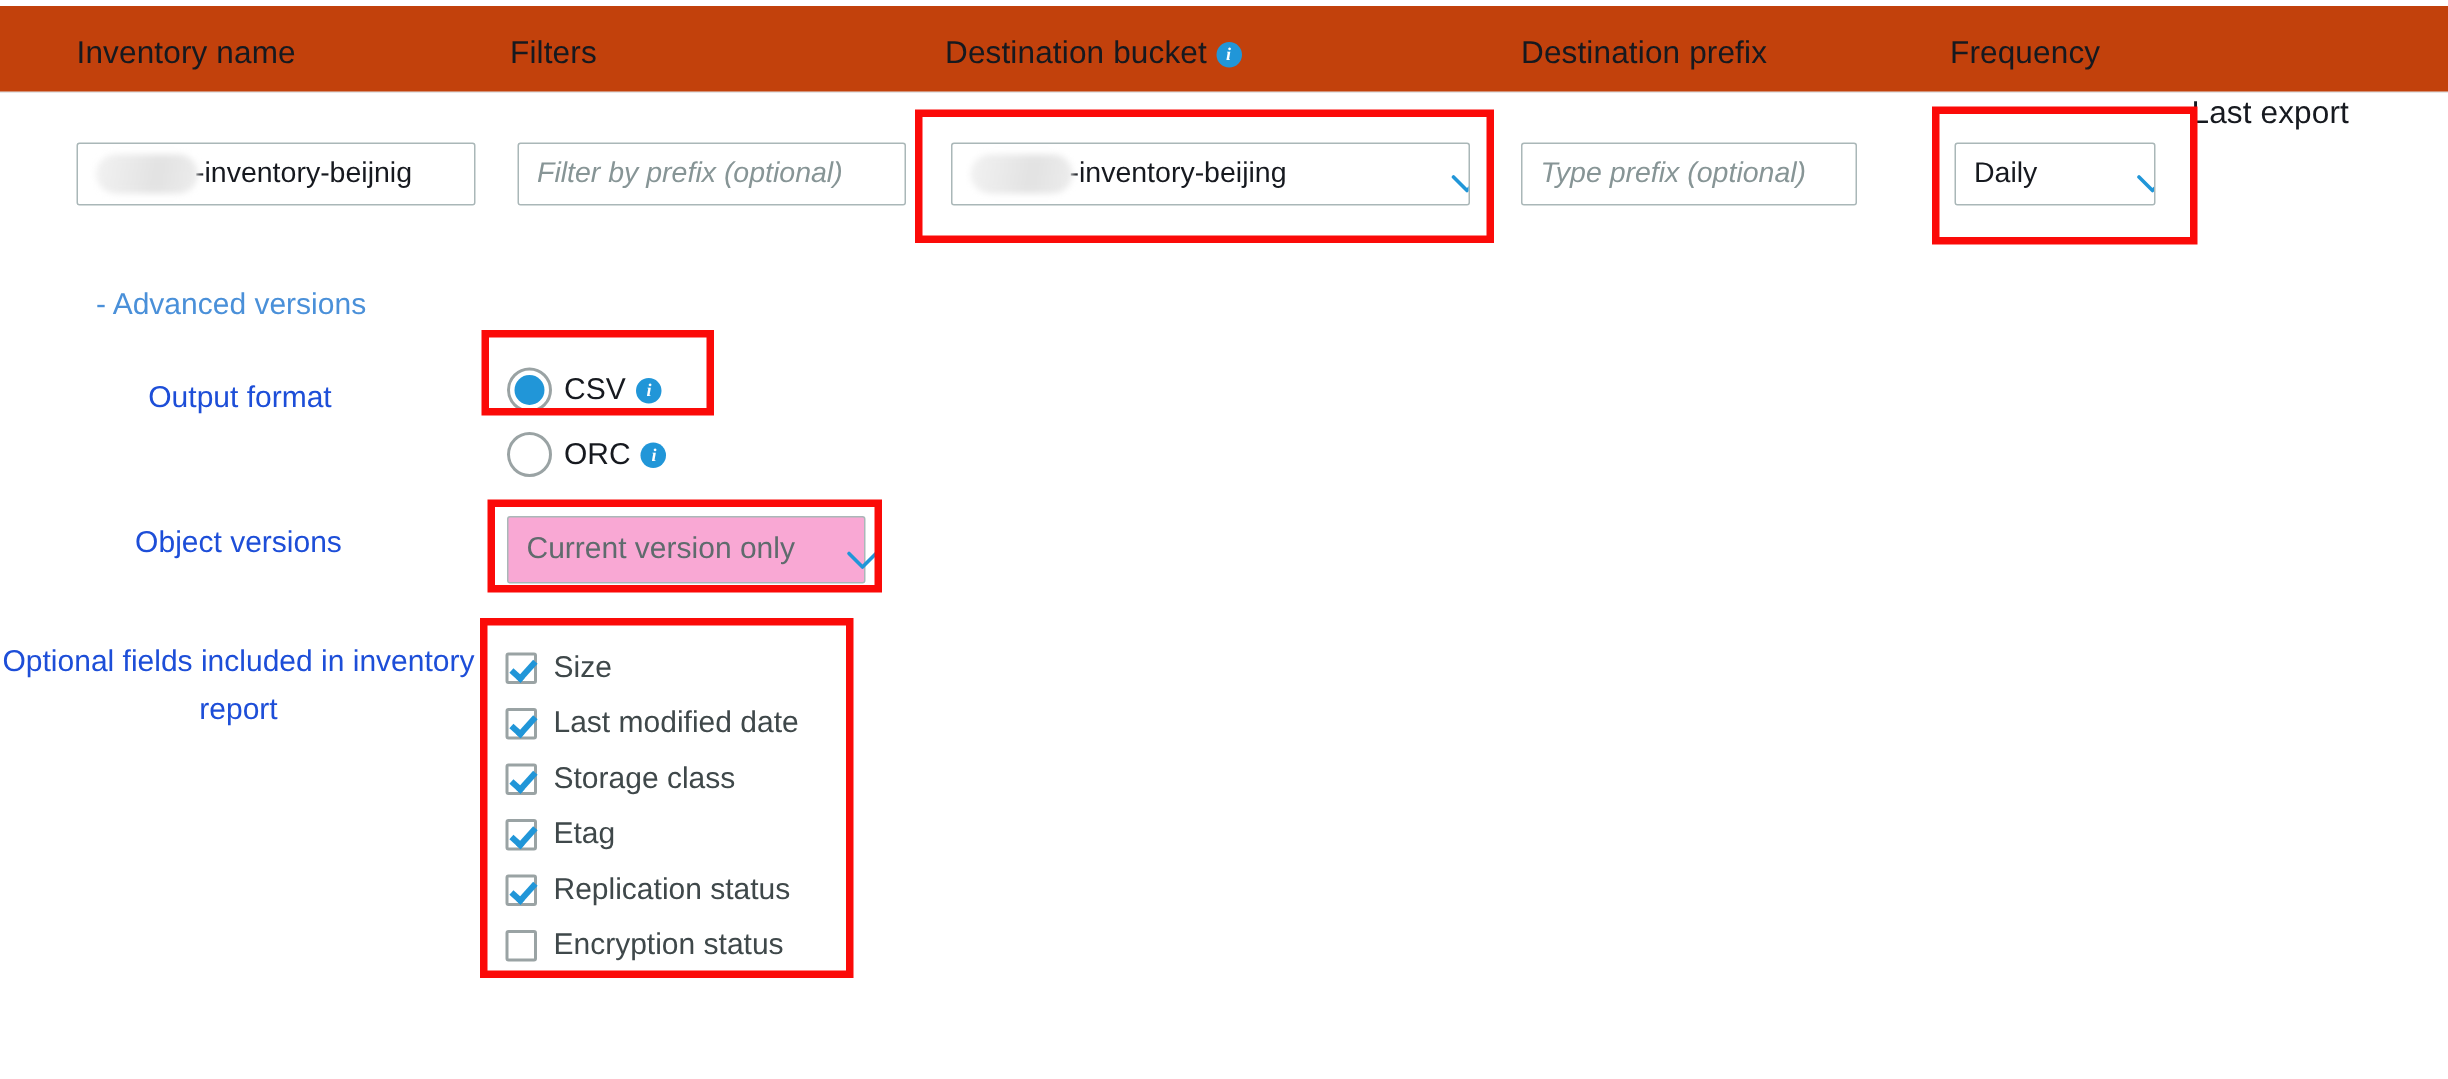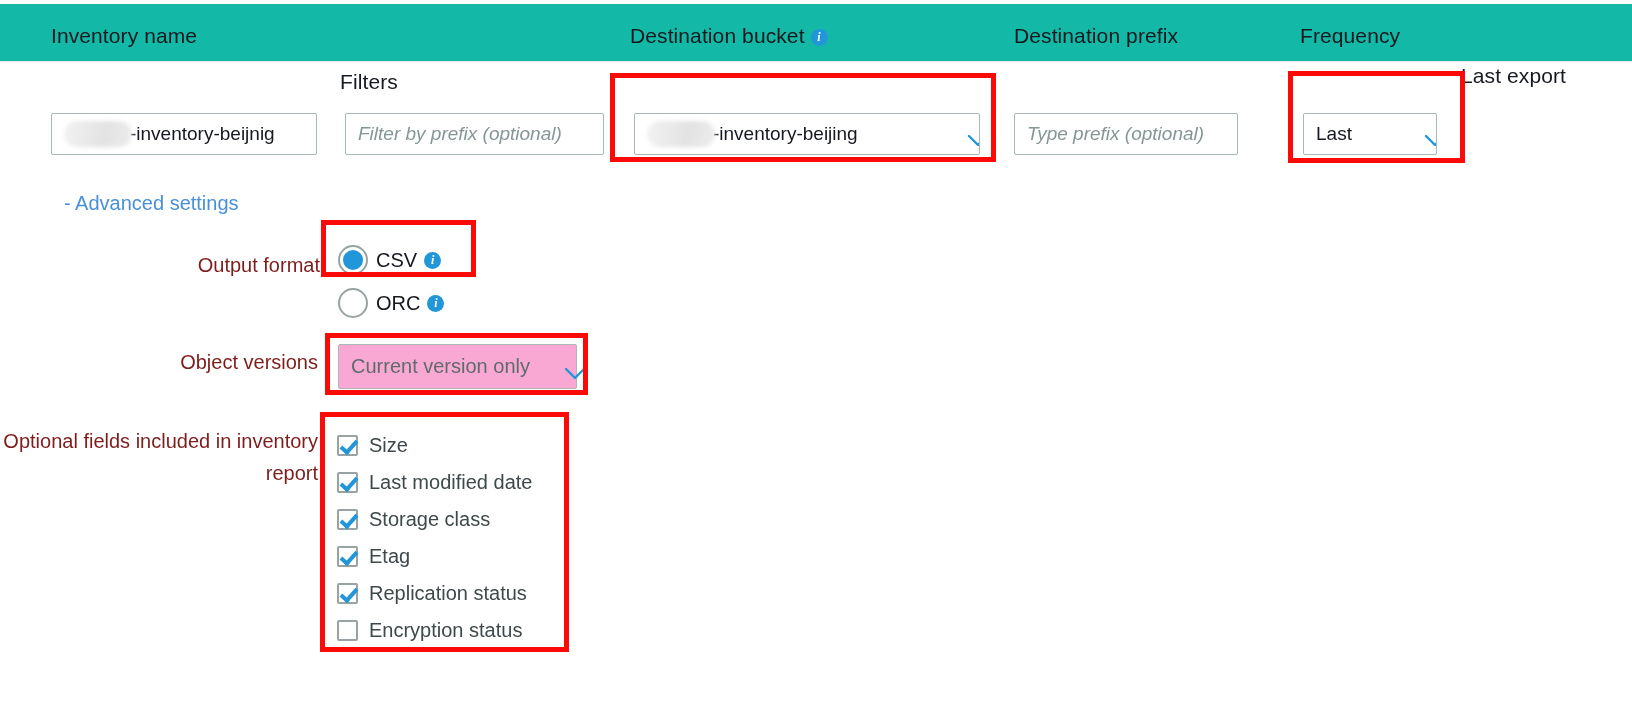--- a/index.html
+++ b/index.html
@@ -17,35 +17,35 @@
     position: relative;
   }
 
   
   .table-header {
     position: absolute;
     left: 0;
     top: 4px;
     width: 1632px;
     height: 58px;
-    background: #14b8a6;
+    background: #c2410c;
     border-bottom: 1px solid #e4e5e6;
     box-sizing: border-box;
   }
   .th {
     position: absolute;
     top: 20px;
     font-size: 21px;
     font-weight: 400;
     color: #16191f;
     white-space: nowrap;
     letter-spacing: 0.1px;
   }
   .th-inventory-name { left: 51px; }
-  .th-filters        { left: 340px; margin-top: 46px; }
+  .th-filters        { left: 340px; }
   .th-dest-bucket    { left: 630px; }
   .th-dest-prefix    { left: 1014px; }
   .th-frequency      { left: 1300px; }
   .th-last-export    { left: 1461px; margin-top: 40px; }
 
   .info-icon {
     display: inline-block;
     width: 17px;
     height: 17px;
     border-radius: 50%;
@@ -69,21 +69,20 @@
     background: #ffffff;
     height: 42px;
     border-radius: 2px;
     font-size: 19px;
     color: #16191f;
     display: flex;
     align-items: center;
     padding: 0 12px;
     white-space: nowrap;
     overflow: hidden;
-    margin-top: 18px;
   }
   .field.placeholder-field {
     color: #879596;
     font-style: italic;
   }
   .blur-chip {
     display: inline-block;
     width: 68px;
     height: 26px;
     border-radius: 13px;
@@ -115,22 +114,22 @@
     font-size: 20px;
     color: #4a90d9;
     cursor: pointer;
     white-space: nowrap;
   }
 
   
   .form-label {
     position: absolute;
     font-size: 20px;
-    color: #7f1d1d;
-    text-align: right;
+    color: #1d4ed8;
+    text-align: center;
     white-space: nowrap;
     line-height: 28px;
   }
   #lbl-output-format { left: 0px; top: 251px; width: 320px; }
   #lbl-object-versions { left: 0px; top: 348px; width: 318px; }
   #lbl-optional-fields {
     left: 0px; top: 425px; width: 318px;
     white-space: normal;
     line-height: 32px;
   }
@@ -272,30 +271,30 @@
         <path d="M2 2 L11 11 L20 2" stroke="#2196d8" stroke-width="2.4" fill="none" stroke-linecap="round" stroke-linejoin="round"></path>
       </svg>
   </span>
 </div>
 
 <div class="field placeholder-field" id="f-dest-prefix">
   <span>Type prefix (optional)</span>
 </div>
 
 <div class="field" id="f-frequency">
-  <span>Last</span>
+  <span>Daily</span>
   <span class="chevron">
     <svg class="chev-svg" width="22" height="14" viewBox="0 0 22 14">
         <path d="M2 2 L11 11 L20 2" stroke="#2196d8" stroke-width="2.4" fill="none" stroke-linecap="round" stroke-linejoin="round"></path>
       </svg>
   </span>
 </div>
 
 <div class="adv-link">
-  <span>- Advanced settings</span>
+  <span>- Advanced versions</span>
 </div>
 
 <div class="form-label" id="lbl-output-format">
   <span>Output format</span>
 </div>
 
 <div class="radio-row" id="radio-csv">
   <span class="radio checked"></span>
   <span class="radio-label">CSV</span>
   <span class="info-icon" style="margin-left:0;">i</span>

